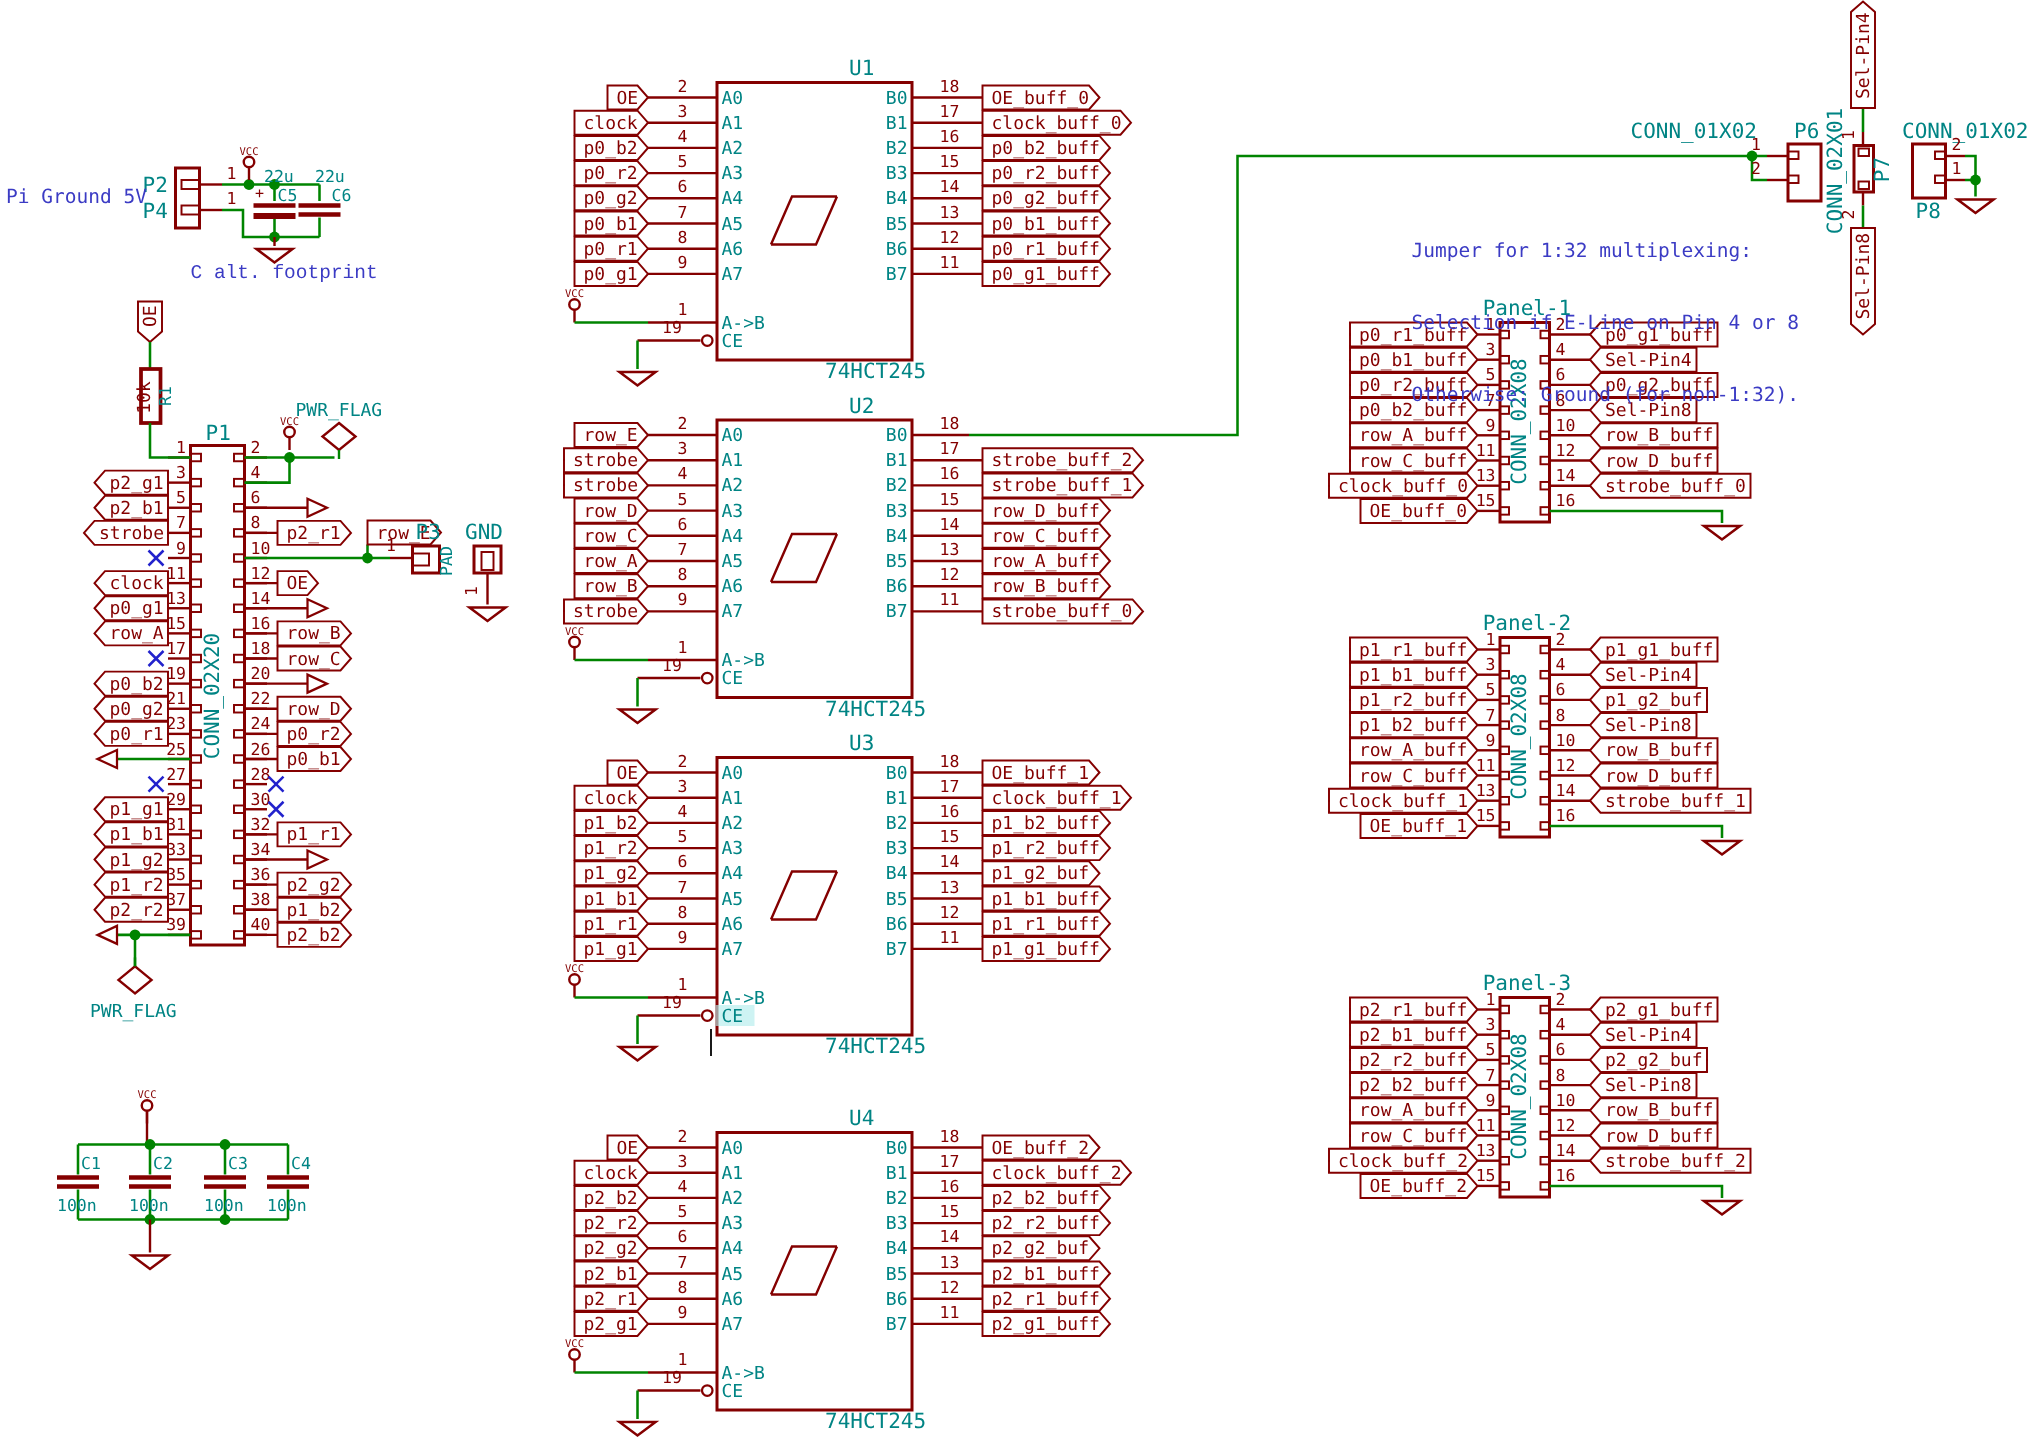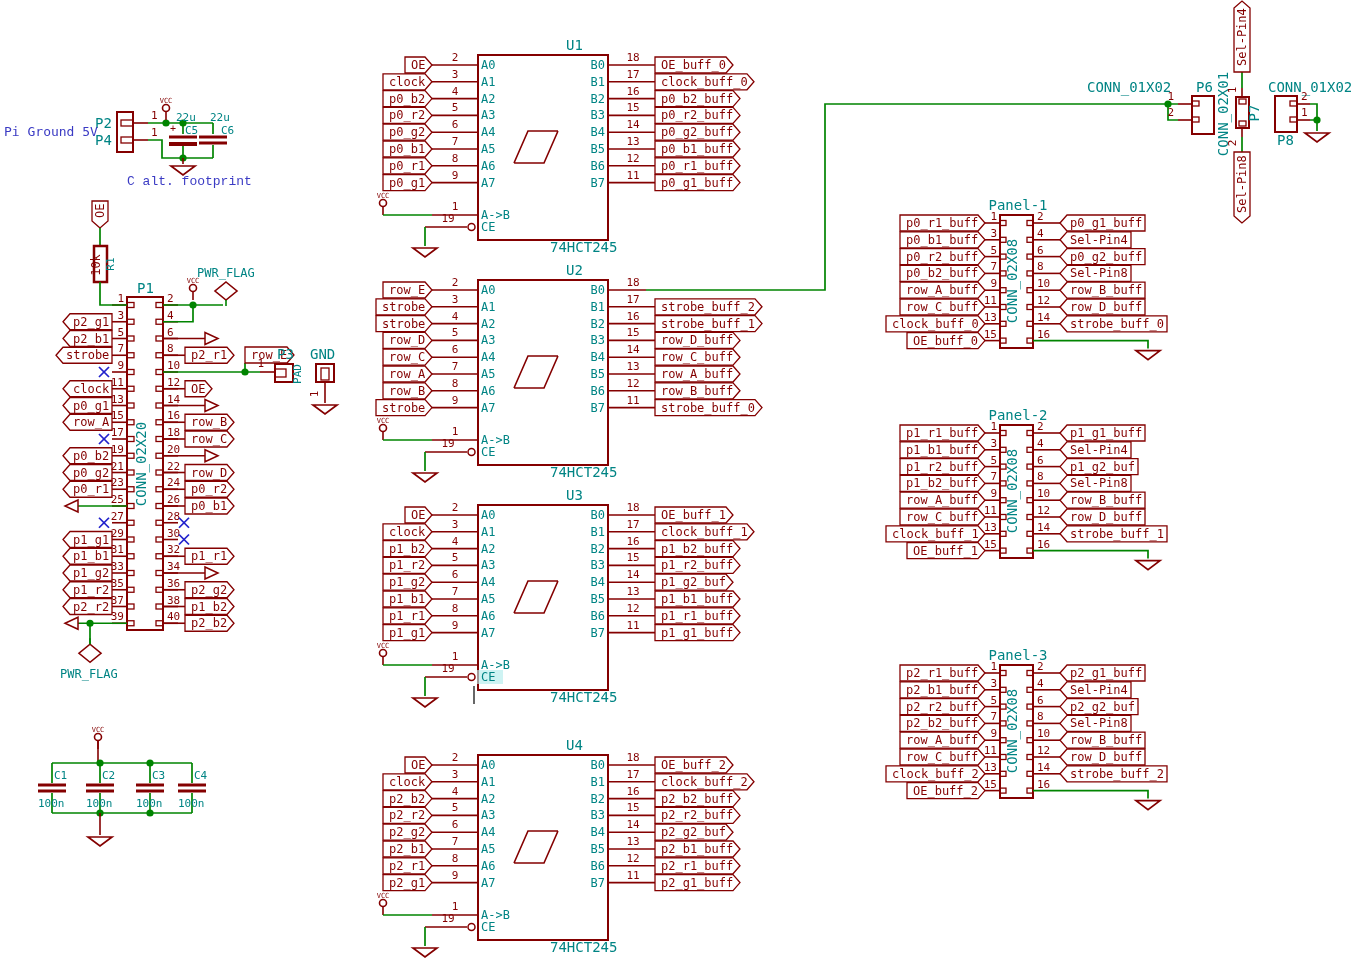--- a/index.html
+++ b/index.html
@@ -1363,13 +1363,18 @@
           <polyline points="192,793 192,813" fill="none" stroke="#008400" stroke-width="1.7"></polyline>
           <text x="194" y="779" class="val11" text-anchor="start">C4</text>
           <text x="178" y="807" class="val11" text-anchor="start">100n</text>
         </g>
         <line x1="100" y1="813" x2="100" y2="835" stroke="#840000" stroke-width="1.6"></line>
         <polygon points="88,837 112,837 100,846" fill="none" stroke="#840000" stroke-width="1.7"></polygon>
       </g>
     </svg>
   <div class="note-overlay" style="left:4px;top:124px;">Pi Ground 5V</div>
   <div class="note-overlay" style="left:127px;top:174px;font-family:Liberation Mono, monospace;">C alt. footprint</div>
+  <div class="note-overlay" style="left:941px;top:128px;">
+    <div>Jumper for 1:32 multiplexing:</div>
+    <div>Selection if E-Line on Pin 4 or 8</div>
+    <div>Otherwise: Ground (for non-1:32).</div>
+  </div>
 </div>
 
 </body></html>

